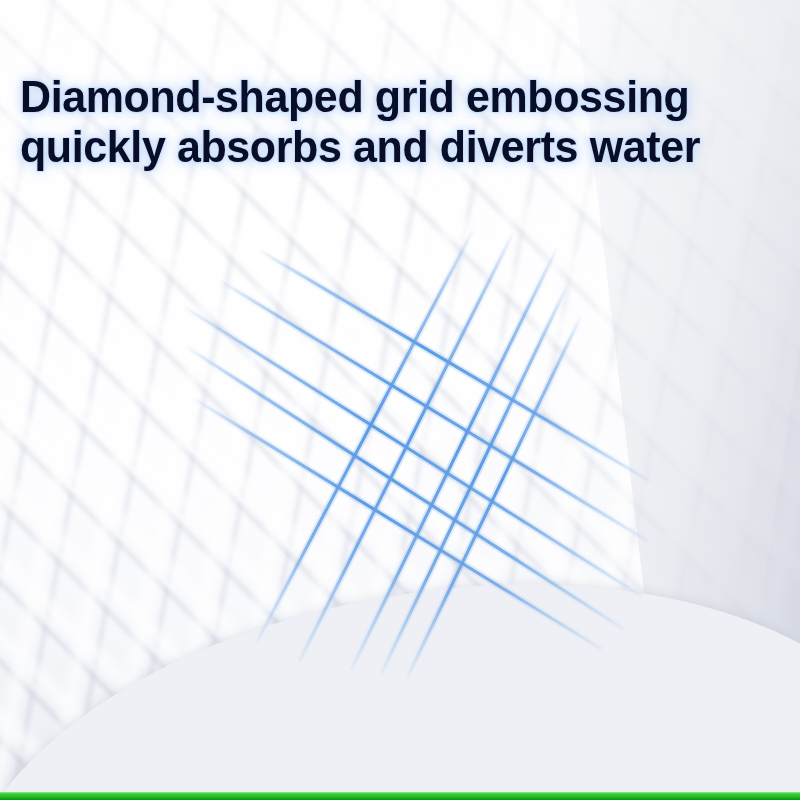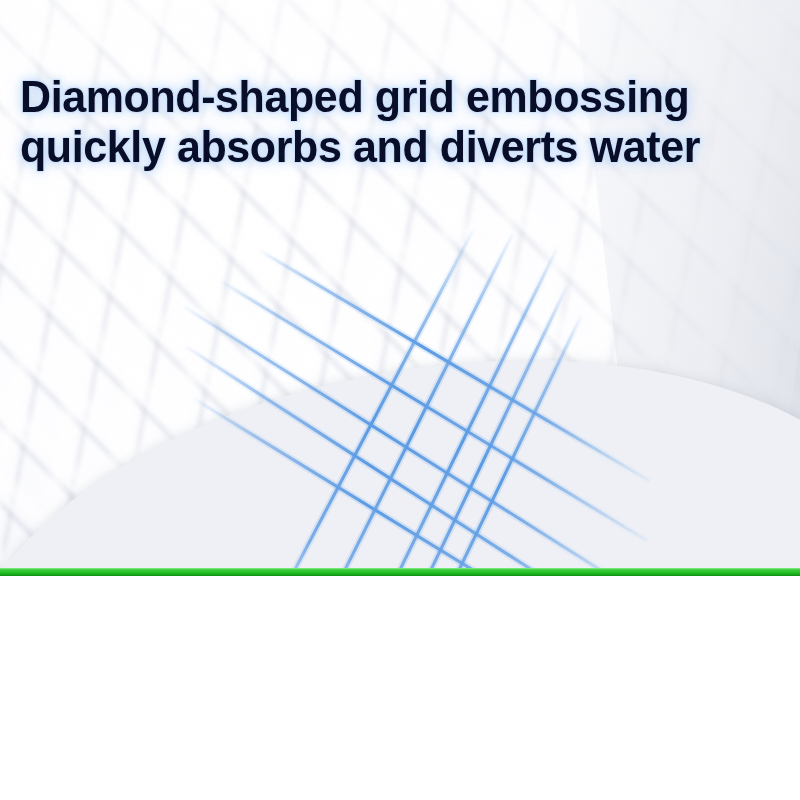--- a/index.html
+++ b/index.html
@@ -1,20 +1,20 @@
 <!DOCTYPE html>
 <html><head>
 <meta charset="utf-8">
 <style>
   html,body{margin:0;padding:0;background:#ffffff;}
   body{font-family:"Liberation Sans",sans-serif;}
 
   #stage{
     position:relative;
-    width:800px;height:576px;
+    width:800px;height:800px;
     overflow:hidden;
     background:#eef0f4;
   }
 
   
   .photo-base{
     position:absolute; inset:0;
     background:
       radial-gradient(120% 90% at 18% 18%, #ffffff 0%, #fbfcfe 42%, #f2f4f8 74%, #e8eaf0 100%);
   }

